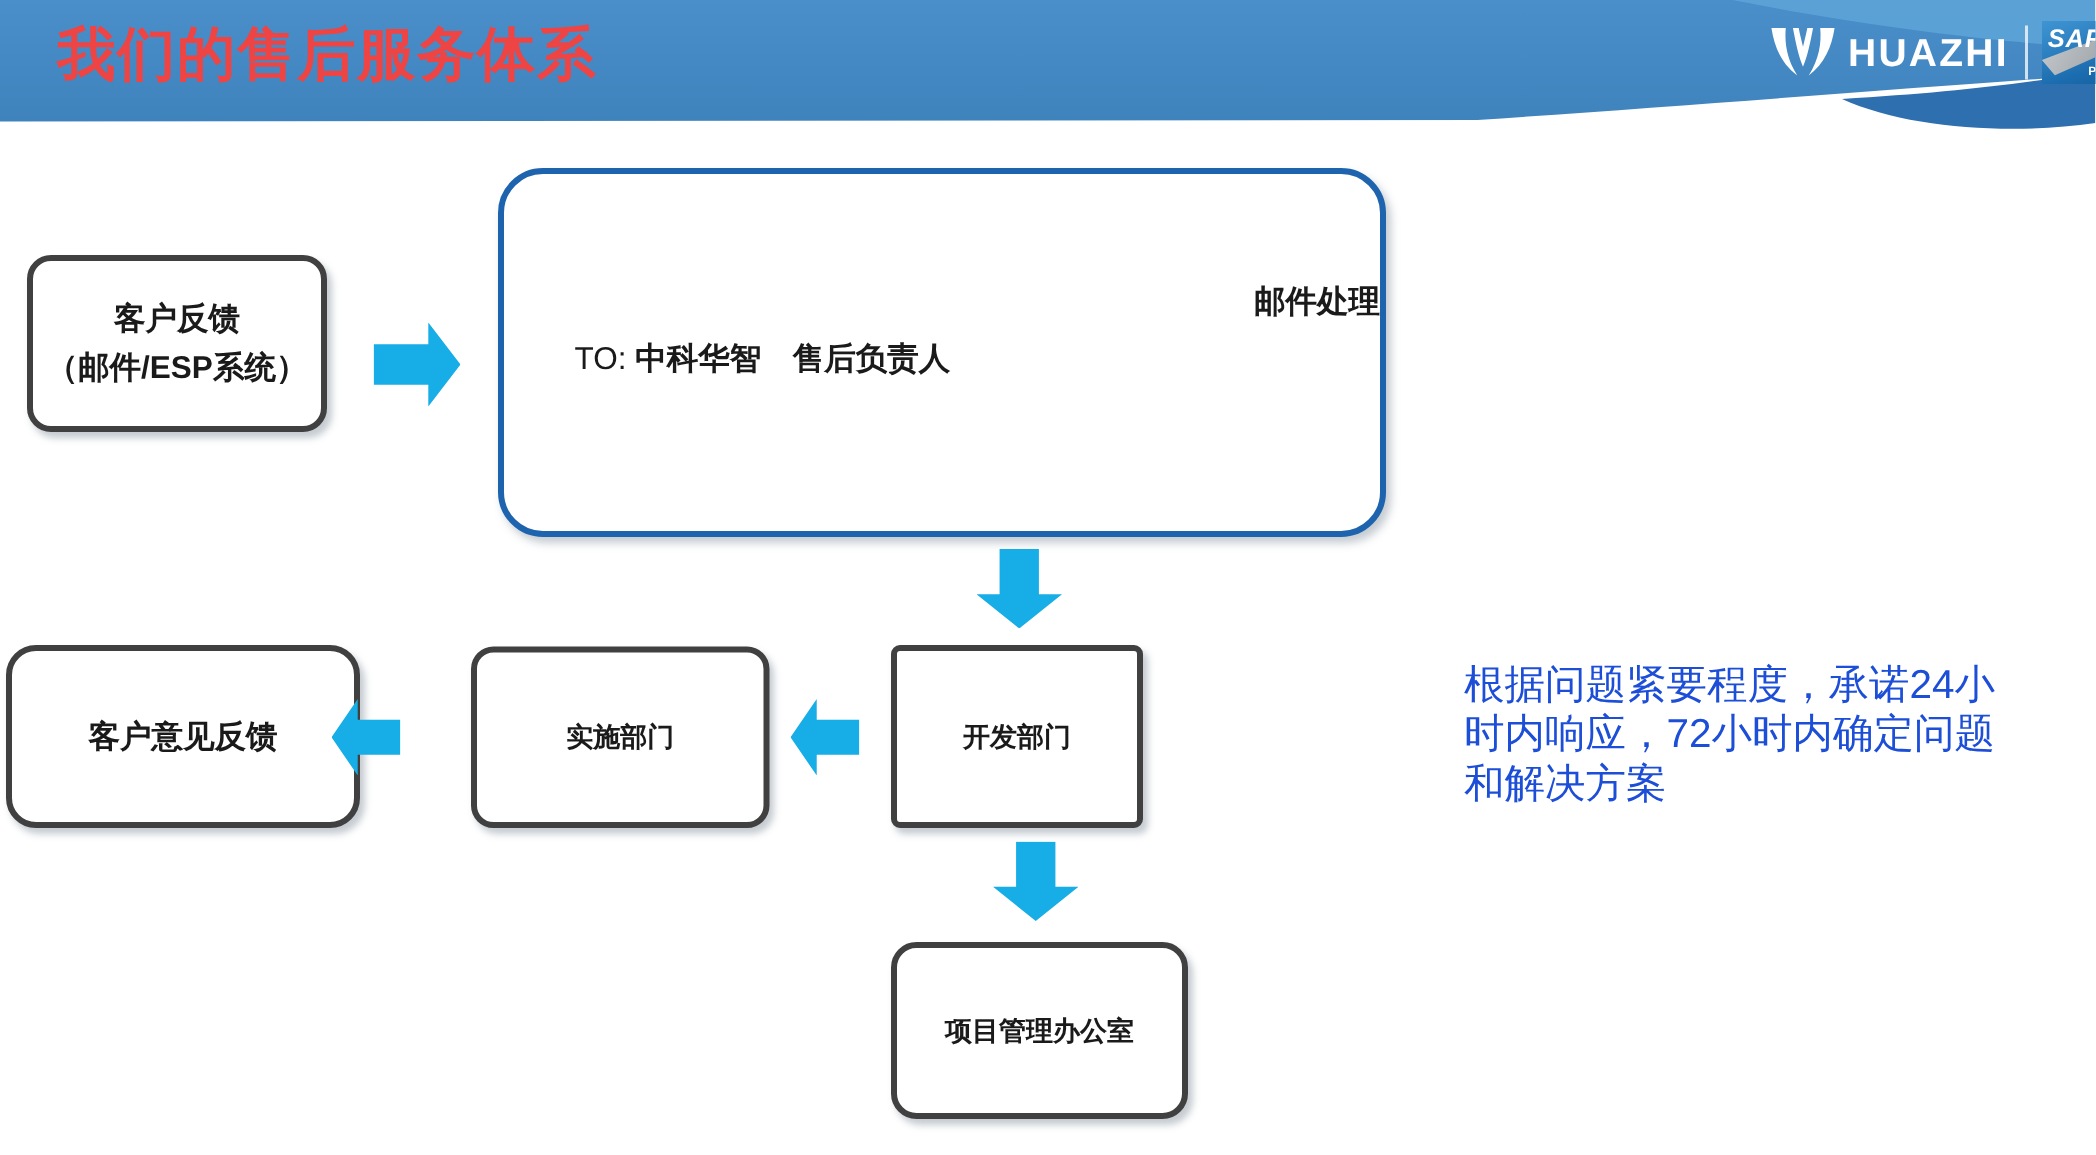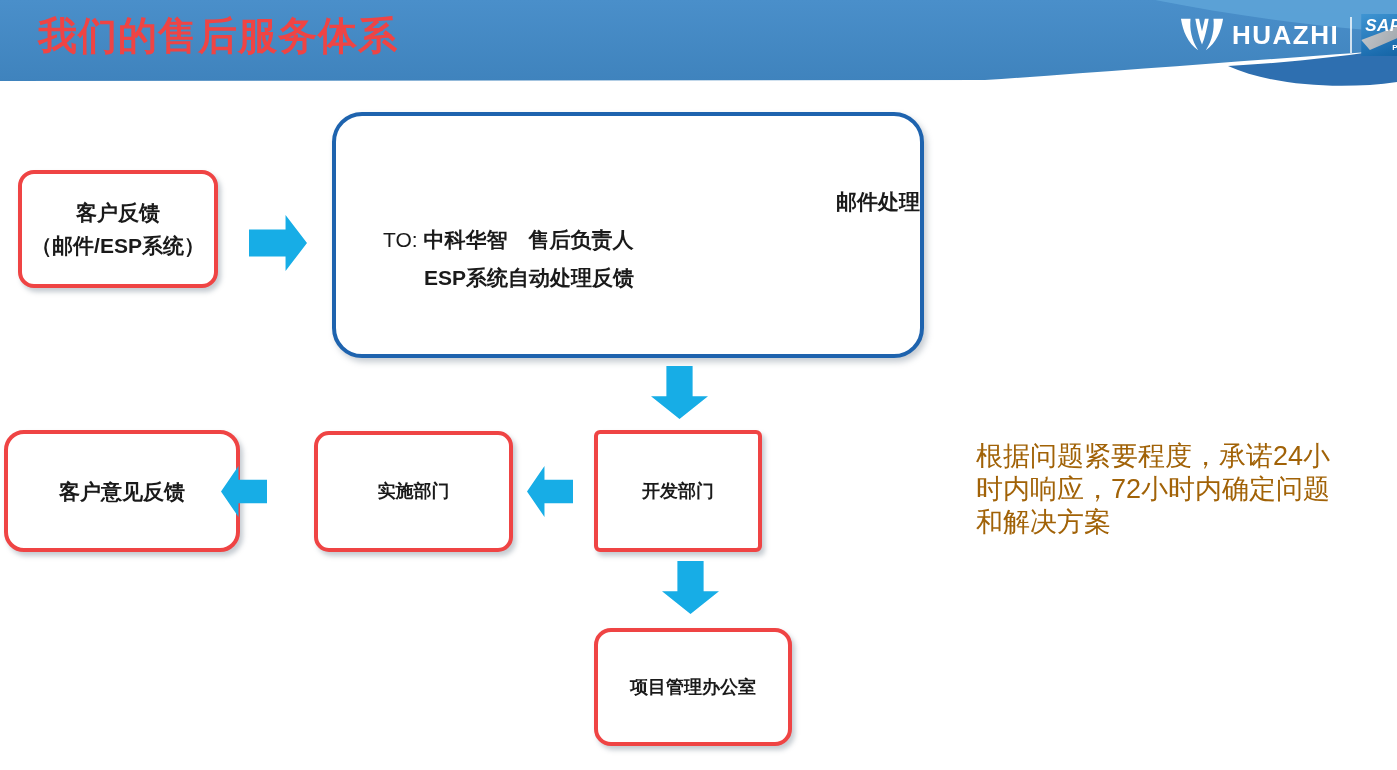--- a/index.html
+++ b/index.html
@@ -20,21 +20,21 @@
               clip-path:polygon(0 0, 78% 0, 100% 42%, 97% 100%, 0 100%);
               background:linear-gradient(160deg,#3f95d3 0%,#1b6cae 70%,#125e9d 100%); }
   .sap-swoosh { position:absolute; left:0; top:0; width:100%; height:100%;
                 clip-path:polygon(0 62%, 100% 6%, 100% 30%, 14% 86%);
                 background:linear-gradient(120deg,#c9cdd1,#8d9399); }
   .sap-text { position:absolute; left:4px; top:2px; color:#ffffff; font-size:17px;
               font-weight:900; font-style:italic; letter-spacing:.5px; }
   .sap-partner { position:absolute; right:3px; bottom:4px; color:#ffffff; font-size:8px; font-weight:700; }
 
   
-  .fbox { position:absolute; background:#ffffff; border:4px solid #ef4444;
+  .fbox { position:absolute; background:#ffffff; border:4px solid #404040;
           box-shadow:3px 4px 5px rgba(110,125,140,.40);
           display:flex; flex-direction:column; justify-content:center; align-items:center;
           color:#1a1a1a; font-weight:700; }
   .fbox .bt { font-size:21px; line-height:33px; white-space:nowrap; }
 
   .box-customer-feedback { left:18px;  top:170px; width:200px; height:118px; border-radius:16px; }
   .box-customer-opinion  { left:4px;  top:430px; width:236px; height:122px; border-radius:20px; }
   .box-impl              { left:314px; top:431px; width:199px; height:121px; border-radius:15px; }
   .box-dev               { left:594px; top:430px; width:168px; height:122px; border-radius:6px; }
   .box-pmo               { left:594px; top:628px; width:198px; height:118px; border-radius:17px; }
@@ -60,21 +60,21 @@
     clip-path:polygon(27% 0, 73% 0, 73% 57%, 100% 57%, 50% 100%, 0 57%, 27% 57%); }
 
   .arrow-r1 { left:249px; top:215px; }
   .arrow-d1 { left:651px; top:366px; }
   .arrow-l1 { left:221px; top:466px; }
   .arrow-l2 { left:527px; top:466px; }
   .arrow-d2 { left:662px; top:561px; }
 
   
   .note { position:absolute; left:976px; top:440px; width:374px;
-          font-size:27px; line-height:33px; color:#a16207; font-weight:400;
+          font-size:27px; line-height:33px; color:#1d4ed8; font-weight:400;
           text-align:left; word-break:break-all; }
 </style>
 </head>
 <body>
 
 <div class="slide">
 
   <div class="header">
     <svg class="header-bg" viewBox="0 0 1397 110" preserveAspectRatio="none">
       <defs>
@@ -108,21 +108,20 @@
   <div class="fbox box-customer-feedback">
     <div class="bt">客户反馈</div>
     <div class="bt">（邮件/ESP系统）</div>
   </div>
 
   <div class="arrow arrow-right arrow-r1"></div>
 
   <div class="box-mail">
     <div class="ml l1">邮件处理</div>
     <div class="ml l2"><span class="to-prefix">TO:</span> <span>中科华智　售后负责人</span></div>
-    <div class="ml l3">ESP系统自动处理反馈</div>
   </div>
 
   <div class="arrow arrow-down arrow-d1"></div>
 
   <div class="fbox box-customer-opinion">
     <div class="bt">客户意见反馈</div>
   </div>
 
   <div class="arrow arrow-left arrow-l1"></div>
 

